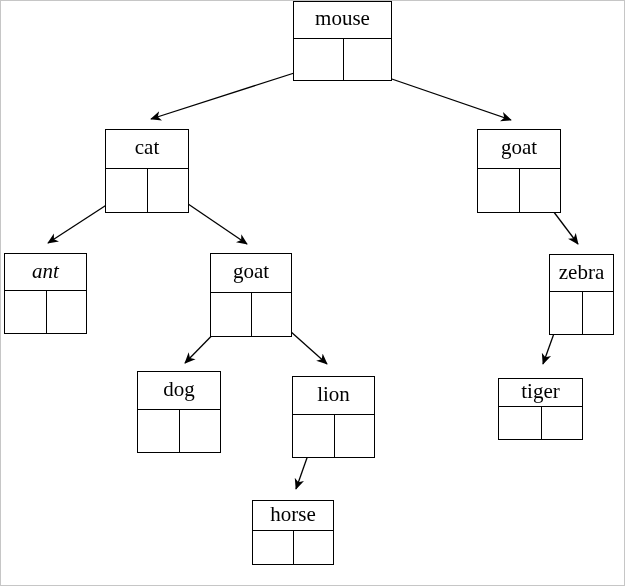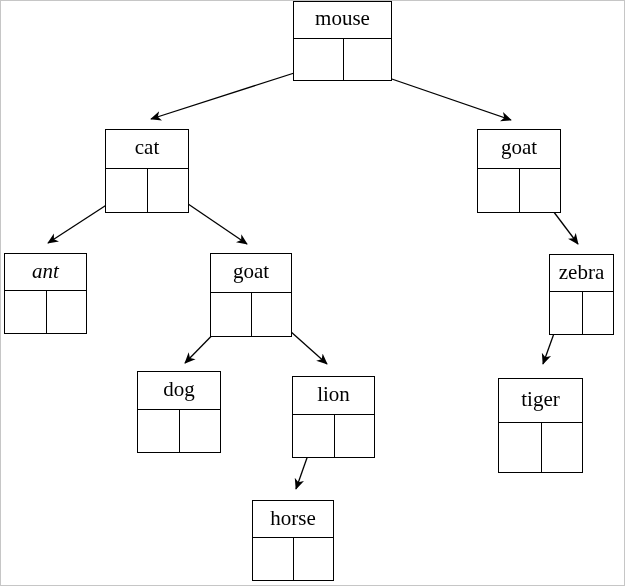--- a/index.html
+++ b/index.html
@@ -134,29 +134,29 @@
   </div>
 
   <div class="node" style="left:291px; top:375px; width:83px; height:82px;justify-content:center;">
     <div class="node-label">lion</div>
     <div class="node-pointers">
       <div class="ptr-cell left"></div>
       <div class="ptr-cell right"></div>
     </div>
   </div>
 
-  <div class="node" style="left:497px; top:377px; width:85px; height:95px;">
+  <div class="node" style="left:497px; top:377px; width:85px; height:62px;">
     <div class="node-label">tiger</div>
     <div class="node-pointers">
       <div class="ptr-cell left"></div>
       <div class="ptr-cell right"></div>
     </div>
   </div>
 
-  <div class="node" style="left:251px; top:499px; width:82px; height:81px;">
+  <div class="node" style="left:251px; top:499px; width:82px; height:65px;">
     <div class="node-label">horse</div>
     <div class="node-pointers">
       <div class="ptr-cell left"></div>
       <div class="ptr-cell right"></div>
     </div>
   </div>
 
 </div>
 
 </body></html>

